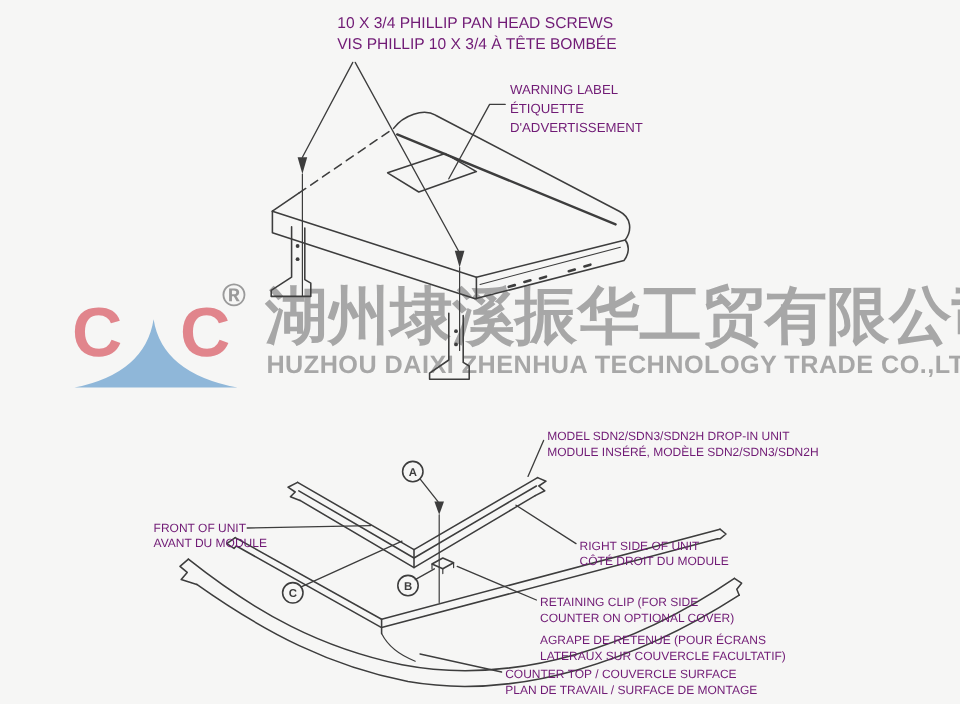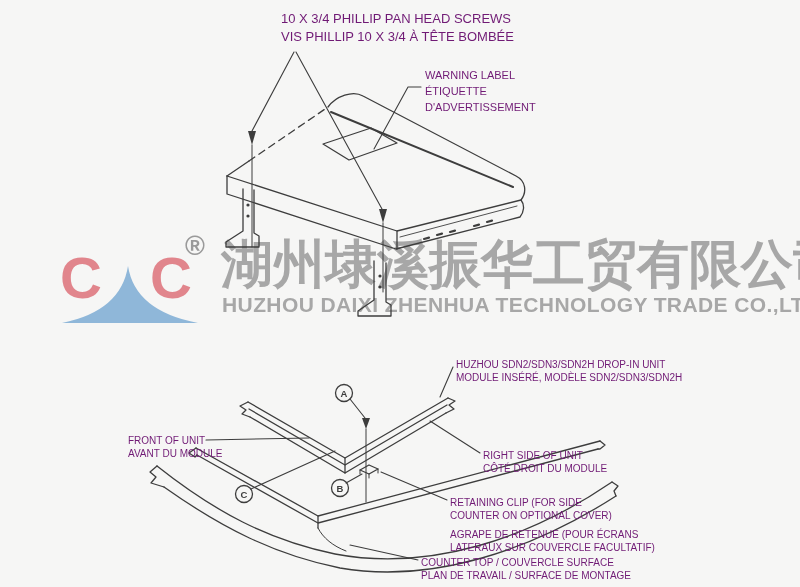--- a/index.html
+++ b/index.html
@@ -162,21 +162,21 @@
     <div>VIS PHILLIP 10 X 3/4 À TÊTE BOMBÉE</div>
   </div>
 
   <div class="lbl warning-label">
     <div>WARNING LABEL</div>
     <div>ÉTIQUETTE</div>
     <div>D'ADVERTISSEMENT</div>
   </div>
 
   <div class="lbl small-lbl model-label">
-    <div>HUZHOU SDN2/SDN3/SDN2H DROP-IN UNIT</div>
+    <div>MODEL SDN2/SDN3/SDN2H DROP-IN UNIT</div>
     <div>MODULE INSÉRÉ, MODÈLE SDN2/SDN3/SDN2H</div>
   </div>
 
   <div class="lbl small-lbl front-label">
     <div>FRONT OF UNIT</div>
     <div>AVANT DU MODULE</div>
   </div>
 
   <div class="lbl small-lbl rightside-label">
     <div>RIGHT SIDE OF UNIT</div>

